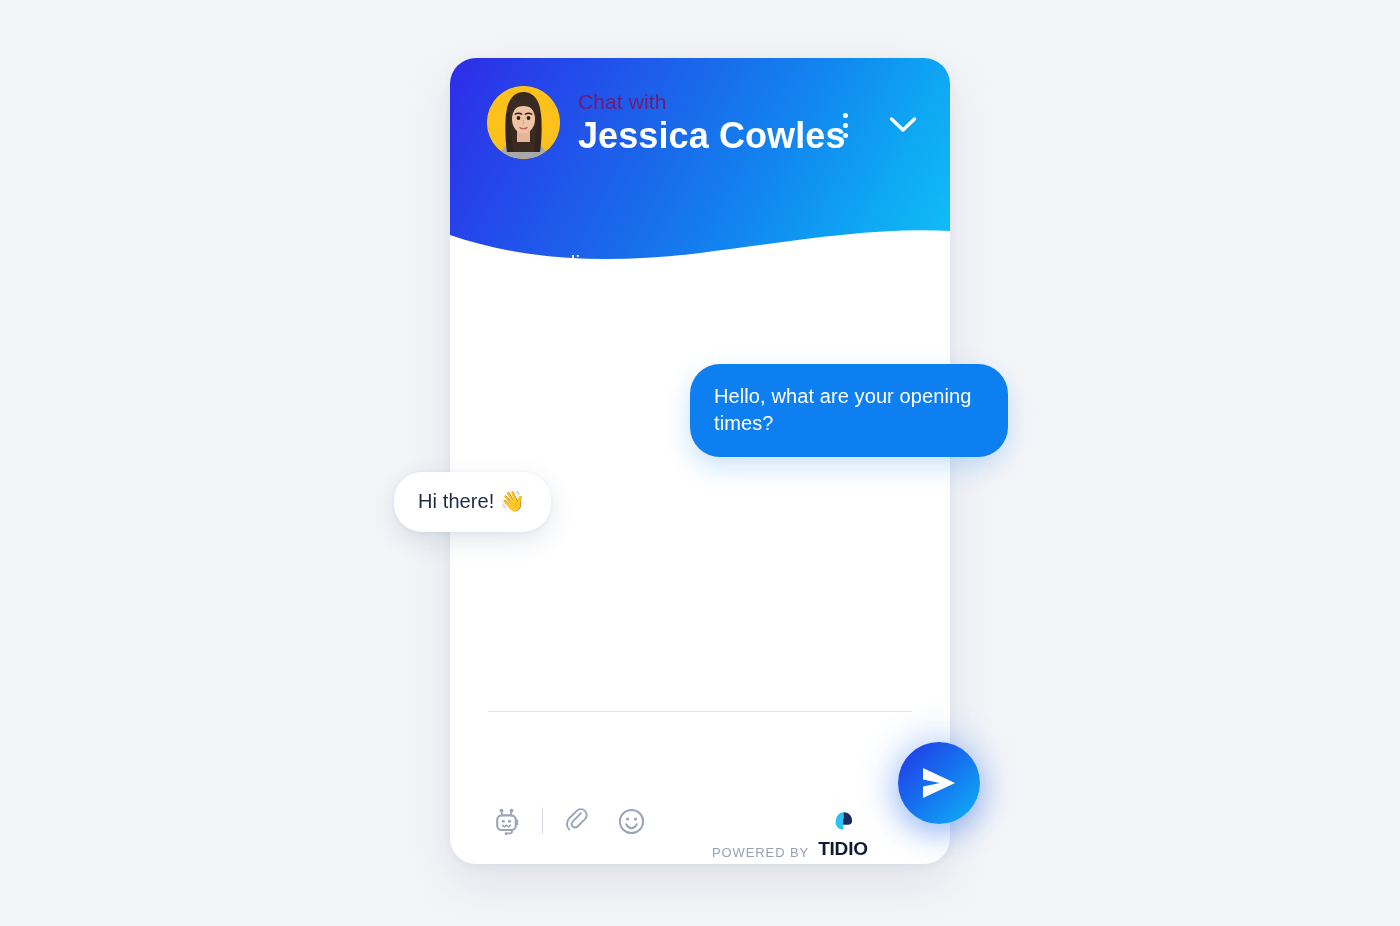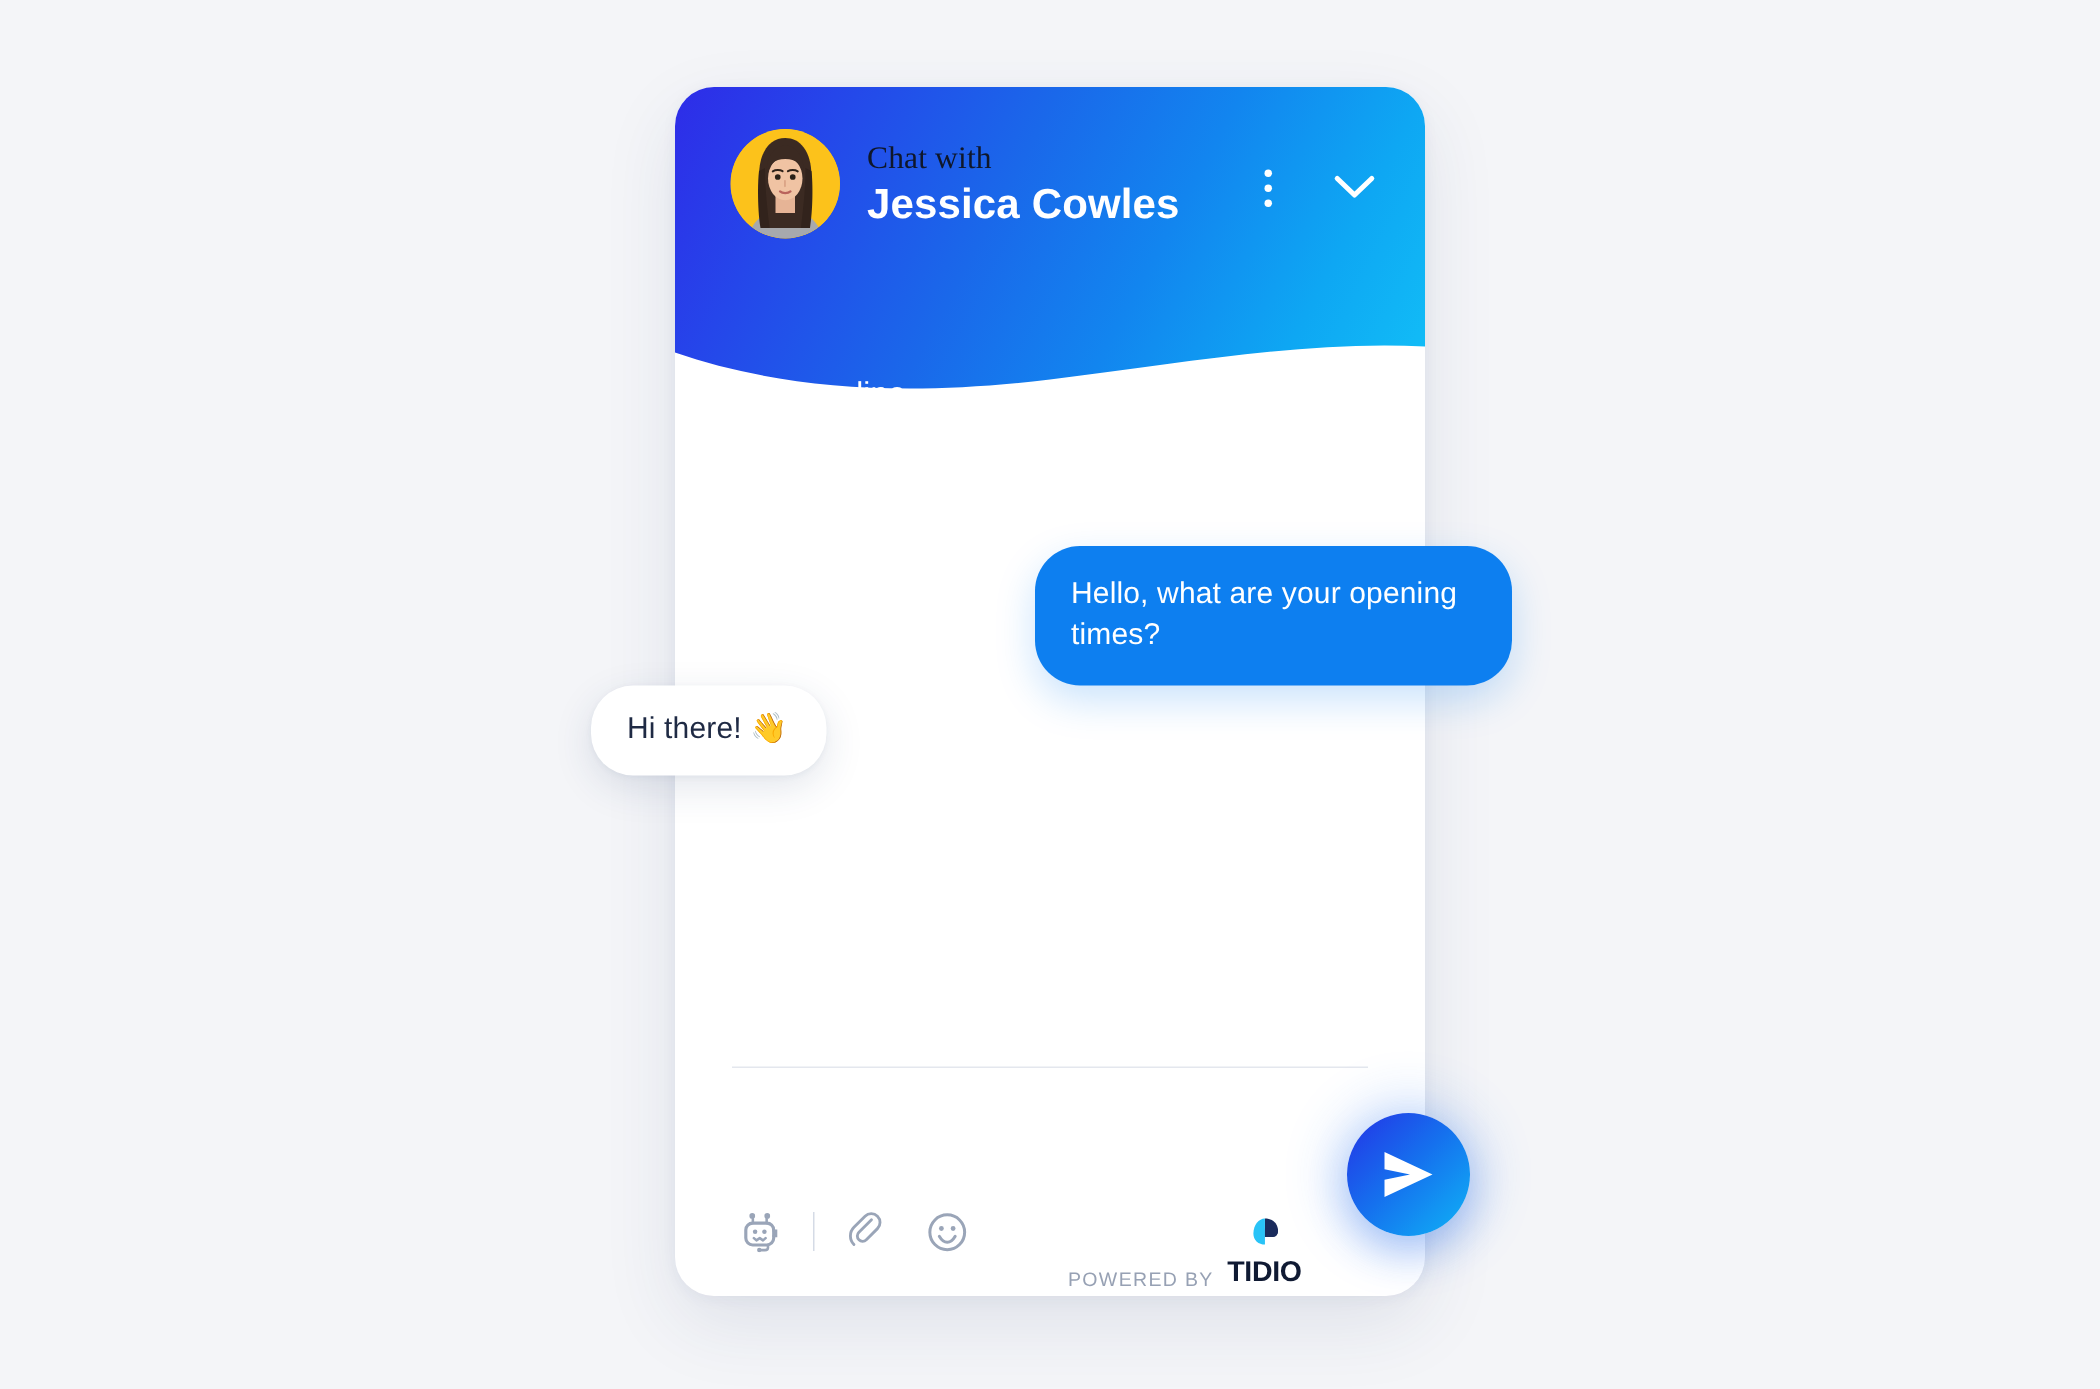--- a/index.html
+++ b/index.html
@@ -79,29 +79,28 @@
     overflow: hidden;
     flex: 0 0 auto;
   }
   .avatar svg { display: block; }
 
   .title-block {
     margin-left: 18px;
     line-height: 1;
   }
   .chat-with {
-    color: #0f172a;
+    color: #701a75;
     font-size: 21px;
     letter-spacing: 0.1px;
     margin-bottom: 6px;
-    font-family: Liberation Serif, serif;
   }
   .agent-name {
     color: #ffffff;
-    font-size: 28px;
+    font-size: 36px;
     font-weight: 600;
     letter-spacing: 0.1px;
   }
 
   .header-actions {
     position: absolute;
     right: 30px;
     top: 50px;
     display: flex;
     align-items: center;
@@ -169,21 +168,21 @@
   }
   .bubble.operator {
     background: #ffffff;
     color: #1f2a44;
     border-radius: 28px;
     box-shadow: 0 8px 26px rgba(40, 60, 110, 0.13),
                 0 1px 4px rgba(40, 60, 110, 0.06);
   }
   .bubble.op1 {
     left: -56px;
-    top: 189px;
+    top: 204px;
     padding: 16px 26px 17px 24px;
   }
   .bubble.op2 {
     left: -56px;
     top: 264px;
     width: 345px;
     padding: 19px 26px 20px 24px;
   }
   .wave-emoji {
     font-size: 20px;

